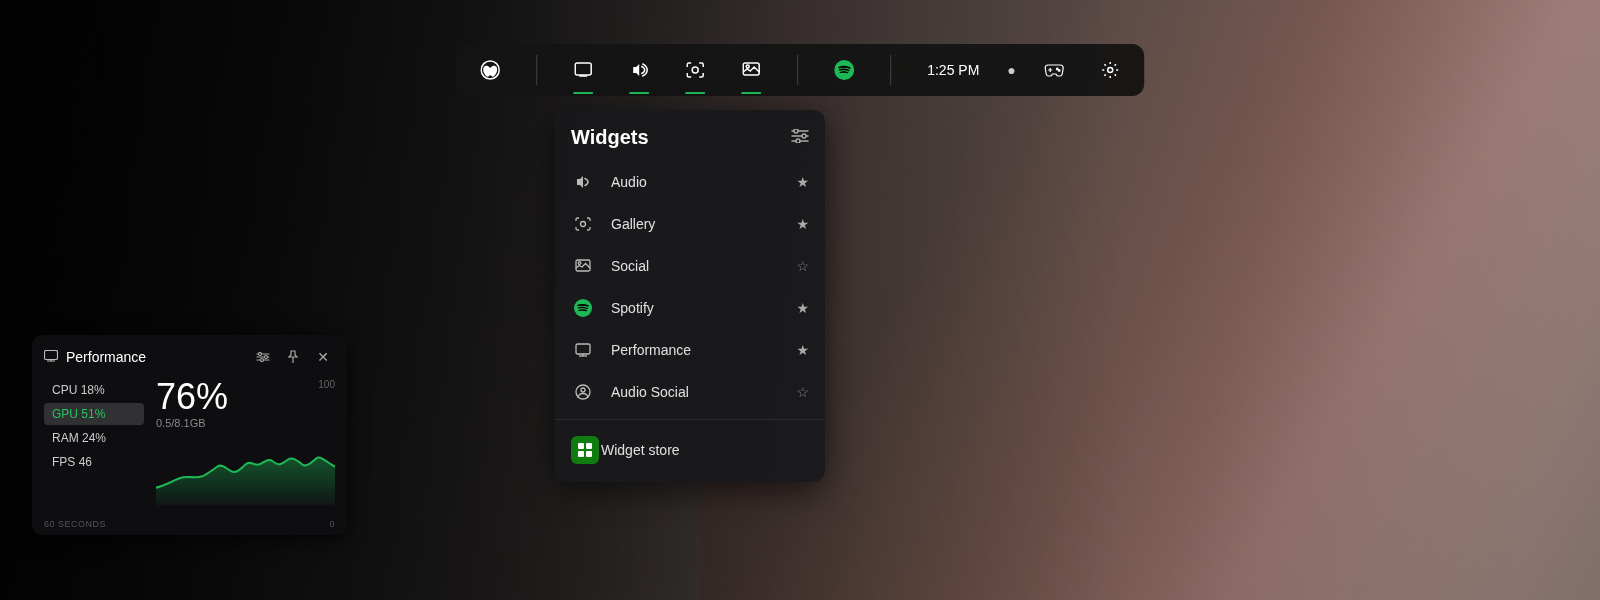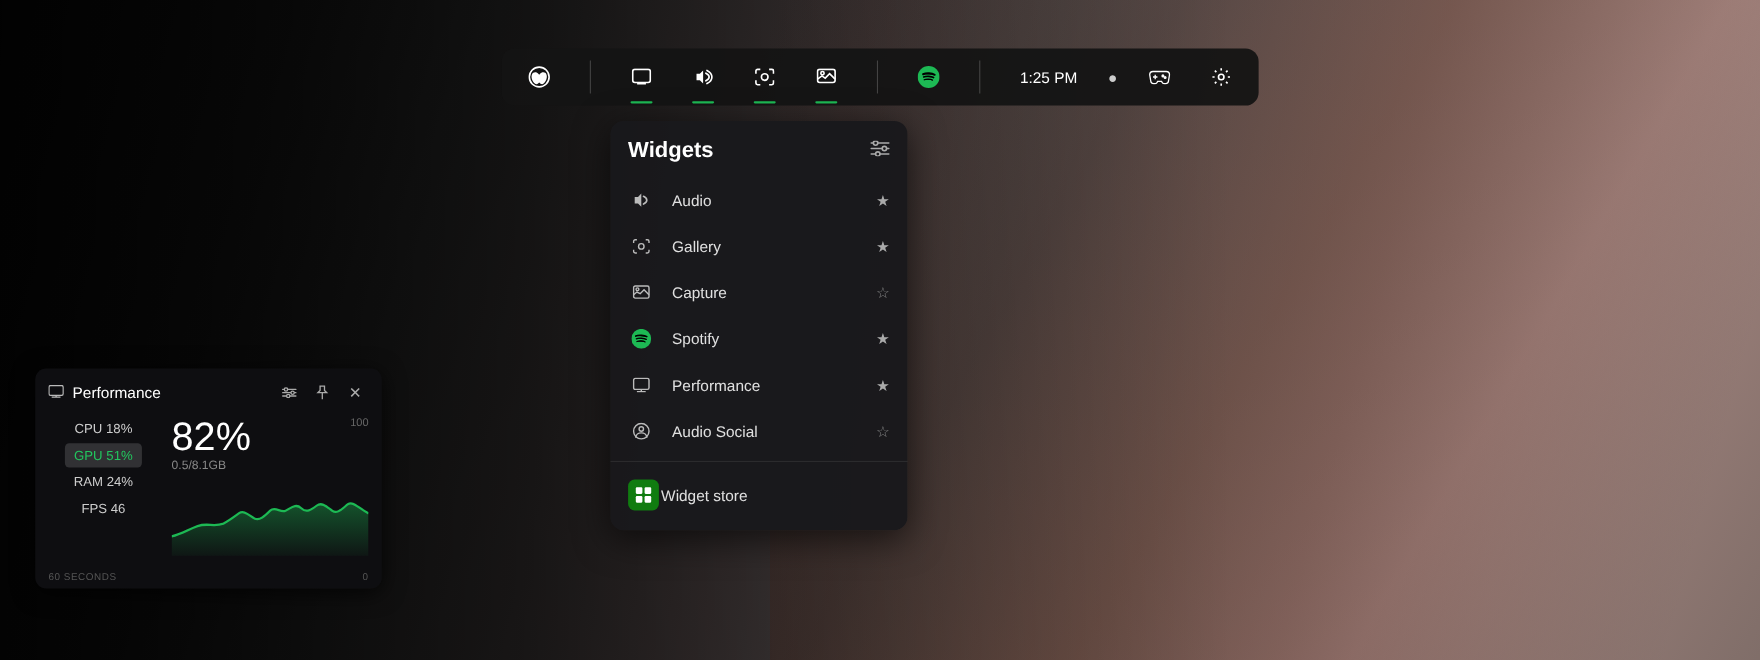--- a/index.html
+++ b/index.html
@@ -292,21 +292,20 @@
       padding: 0 12px 8px 12px;
       gap: 0;
     }
 
     .perf-stats {
       display: flex;
       flex-direction: column;
       gap: 2px;
       width: 100px;
       flex-shrink: 0;
-      align-items: center;
     }
 
     .perf-stat {
       padding: 4px 8px;
       border-radius: 4px;
       font-size: 12px;
       color: #ccc;
       cursor: pointer;
     }
 
@@ -484,21 +483,21 @@
   </div>
 
   <div class="widget-item">
     <div class="widget-item-icon">
       <svg width="16" height="14" viewBox="0 0 16 14" fill="none" stroke="#bbb" stroke-width="1.3">
         <rect x="1" y="1" width="14" height="11" rx="1.5"></rect>
         <polyline points="1,9 4,6.5 7,8 10.5,4.5 15,9"></polyline>
         <circle cx="4.5" cy="4" r="1.3"></circle>
       </svg>
     </div>
-    <span class="widget-item-label">Capture</span>
+    <span class="widget-item-label">Social</span>
     <span class="widget-item-star">☆</span>
   </div>
 
   <div class="widget-item">
     <div class="widget-item-icon">
       <svg width="18" height="18" viewBox="0 0 18 18">
         <circle cx="9" cy="9" r="9" fill="#1db954"></circle>
         <path d="M4 6.5 C6.5 5.3 12 5.8 14 7" stroke="black" stroke-width="1.5" stroke-linecap="round"></path>
         <path d="M4.5 9 C6.5 8 11.5 8.3 13.5 9.5" stroke="black" stroke-width="1.3" stroke-linecap="round"></path>
         <path d="M5 11.5 C7 10.5 11 10.8 12.5 11.8" stroke="black" stroke-width="1.1" stroke-linecap="round"></path>
@@ -589,21 +588,21 @@
       <div class="perf-stat">
         <span>RAM 24%</span>
       </div>
       <div class="perf-stat">
         <span>FPS 46</span>
       </div>
     </div>
 
     <div class="perf-main" style="position:relative; flex:1;">
       <div style="position:absolute; top:0; right:0; color:#666; font-size:10px;">100</div>
-      <div class="perf-percent">82%</div>
+      <div class="perf-percent">76%</div>
       <div class="perf-detail">0.5/8.1GB</div>
 
       <div class="perf-chart-area">
         <svg class="chart-svg" viewBox="0 0 190 60" preserveAspectRatio="none">
           <defs>
             <linearGradient id="chartGrad" x1="0" y1="0" x2="0" y2="1">
               <stop offset="0%" stop-color="#1db954" stop-opacity="0.4"></stop>
               <stop offset="100%" stop-color="#1db954" stop-opacity="0.05"></stop>
             </linearGradient>
           </defs>

